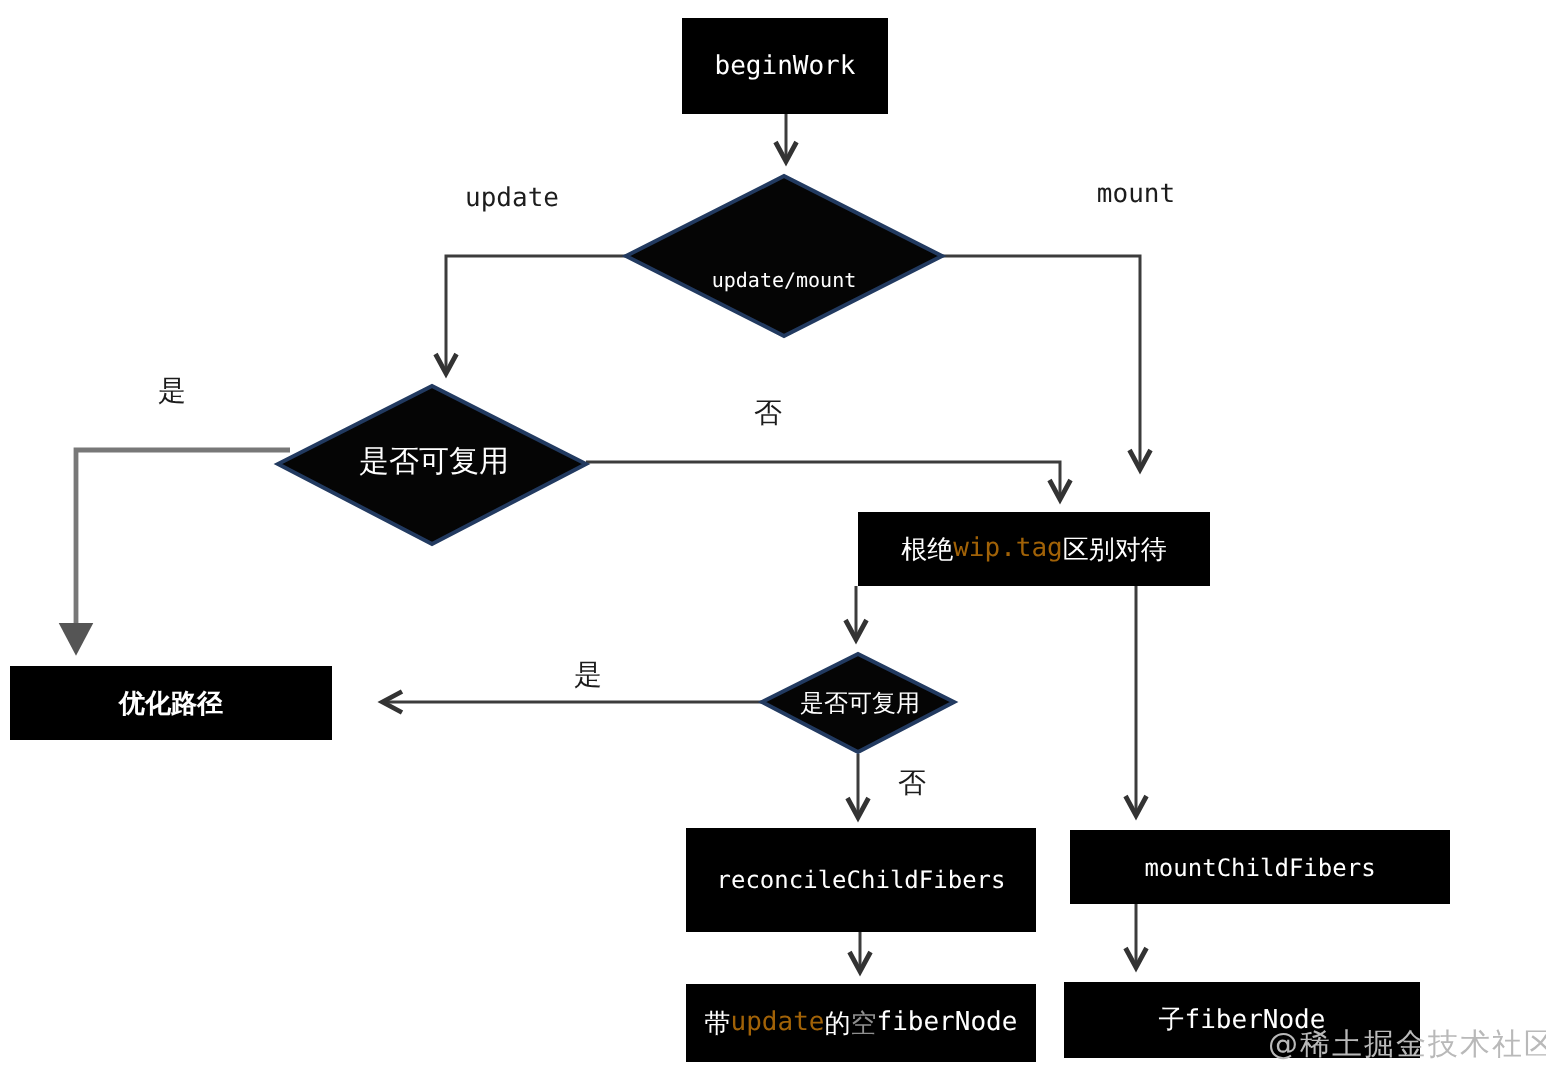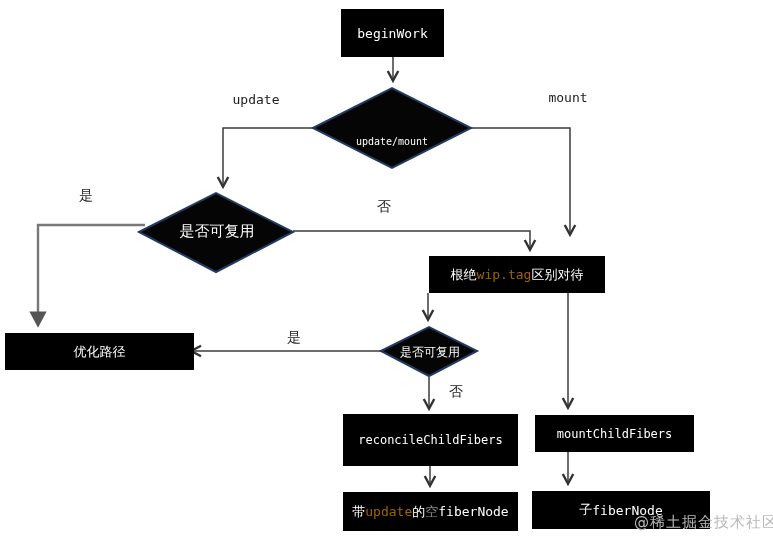--- a/index.html
+++ b/index.html
@@ -63,35 +63,35 @@
 
     <polygon points="313,128 392,88 471,128 392,168" fill="#050505" stroke="#223a60" stroke-width="2"></polygon>
     <polygon points="139,232 216,193 293,232 216,272" fill="#050505" stroke="#223a60" stroke-width="2"></polygon>
     <polygon points="381,351 429,327 477,351 429,376" fill="#050505" stroke="#223a60" stroke-width="2"></polygon>
   </svg>
 
   <div class="node mono" style="left:341px;top:9px;width:103px;height:48px;">
     <span>beginWork</span>
   </div>
 
-  <div class="node" style="left:5px;top:333px;width:189px;height:37px;font-size:13px;">
+  <div class="node" style="left:5px;top:333px;width:161px;height:37px;font-size:13px;font-weight:bold;">
     <span>优化路径</span>
   </div>
 
   <div class="node" style="left:429px;top:256px;width:176px;height:37px;align-items:center;">
     <span>根绝 </span>
       <span class="hl mono">wip.tag</span>
       <span> 区别对待</span>
   </div>
 
   <div class="node mono" style="left:343px;top:414px;width:175px;height:52px;font-size:12px;">
     <span>reconcileChildFibers</span>
   </div>
 
-  <div class="node mono" style="left:535px;top:415px;width:159px;height:37px;font-size:12px;">
+  <div class="node mono" style="left:535px;top:415px;width:190px;height:37px;font-size:12px;">
     <span>mountChildFibers</span>
   </div>
 
   <div class="node" style="left:343px;top:492px;width:175px;height:39px;">
     <span>带 </span>
       <span class="hl mono">update</span>
       <span> 的</span>
       <span class="dim">空</span>
       <span class="mono"> fiberNode</span>
   </div>

